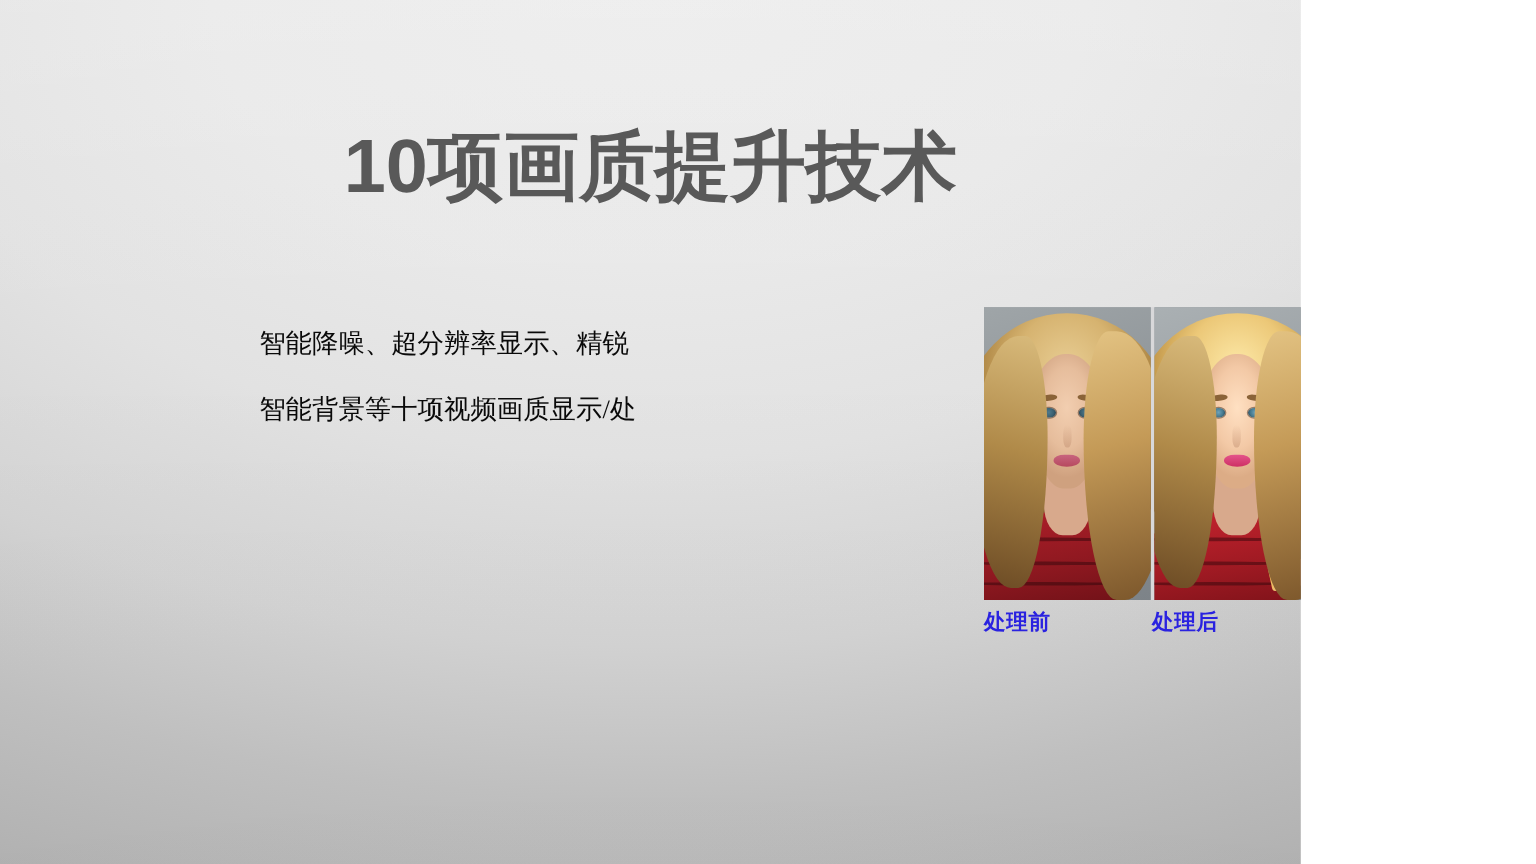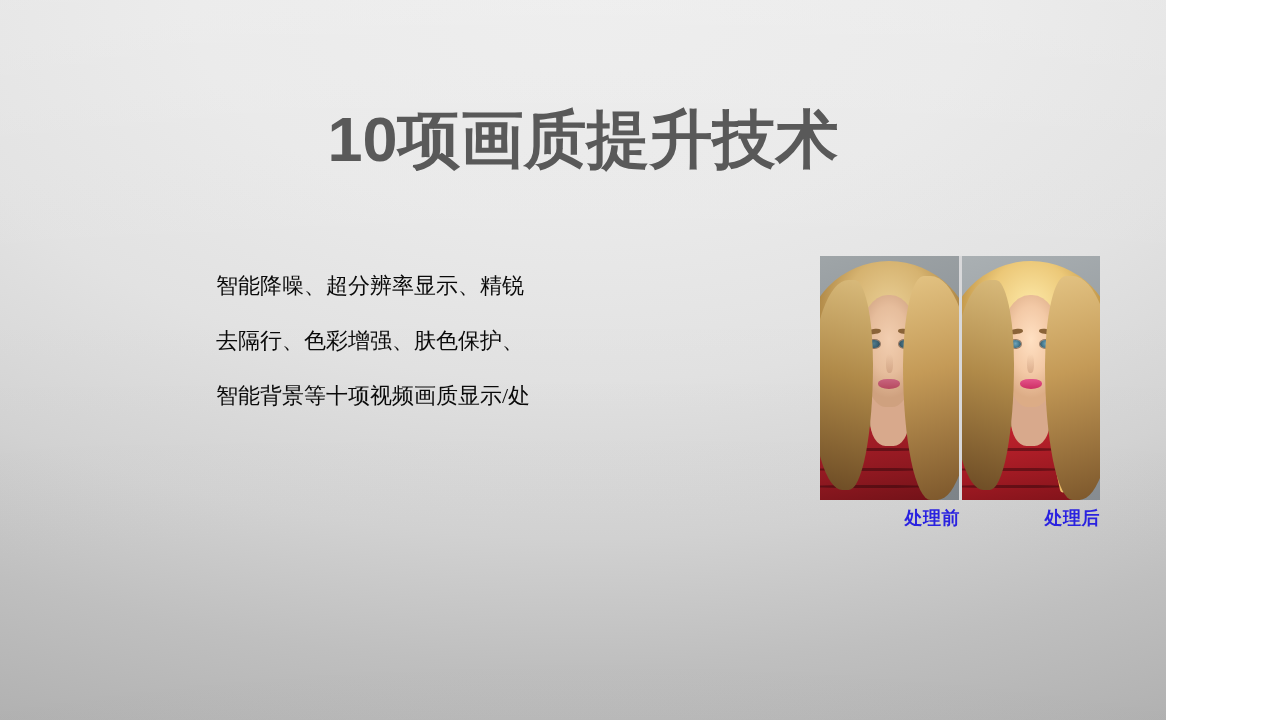--- a/index.html
+++ b/index.html
@@ -8,21 +8,21 @@
   }
   body {
     width: 1280px;
     height: 720px;
     overflow: hidden;
     font-family: "Liberation Sans", "DejaVu Sans", sans-serif;
   }
 
   #slide {
     position: relative;
-    width: 1166px;
+    width: 1084px;
     height: 720px;
     background:
       radial-gradient(120% 110% at 50% 0%,
         #ececec 0%,
         #e9e9e9 28%,
         #e2e2e2 48%,
         #d4d4d4 68%,
         #c2c2c2 84%,
         #b4b4b4 100%);
     overflow: hidden;
@@ -250,38 +250,37 @@
   }
 
   
   #caption-row {
     display: flex;
     width: 280px;
     margin-top: 6px;
   }
   .caption {
     width: 140px;
-    text-align: right;
+    text-align: left;
     font-size: 18px;
     font-weight: bold;
     color: #2a22e0;
     letter-spacing: 0.5px;
     font-family: "Liberation Sans", "DejaVu Sans", sans-serif;
   }
 </style>
 </head>
 <body>
 
 <div id="slide">
 
   <h1 id="slide-title">10项画质提升技术</h1>
 
   <div id="body-text">
     <div class="body-line">智能降噪、超分辨率显示、精锐</div>
-    <div class="body-line">去隔行、色彩增强、肤色保护、</div>
     <div class="body-line">智能背景等十项视频画质显示/处</div>
   </div>
 
   <div id="comparison-figure">
 
     <div id="photo-pair">
 
       <div class="photo before">
         <div class="ph-bg"></div>
         <div class="ph-hair-back"></div>

